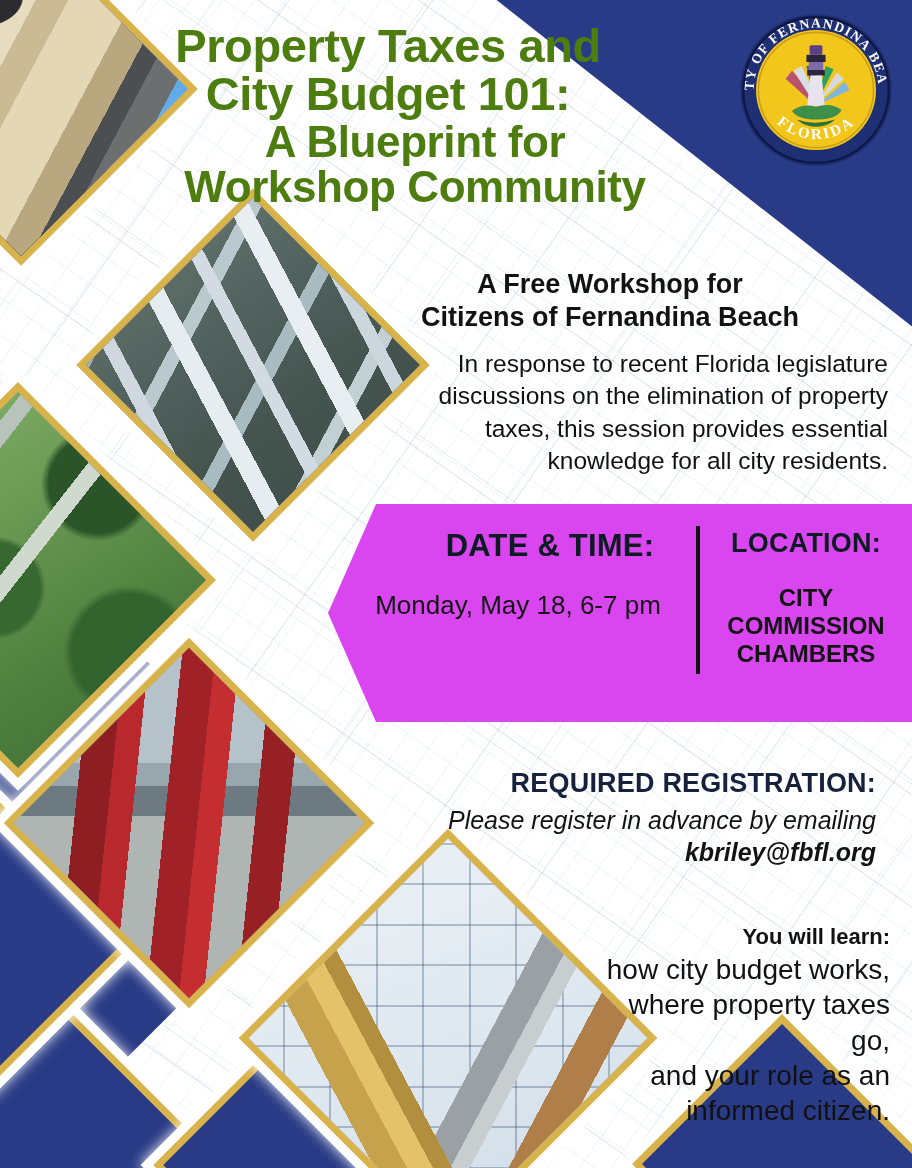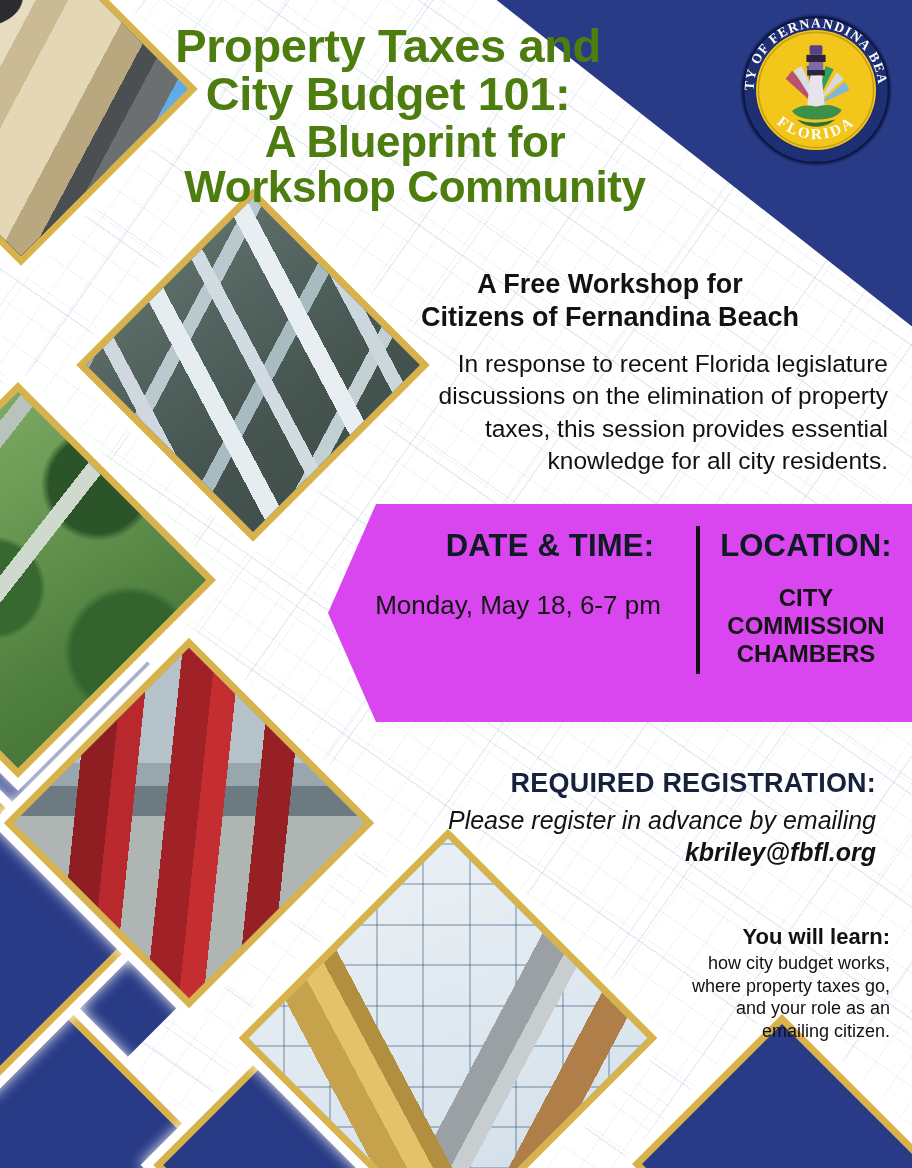--- a/index.html
+++ b/index.html
@@ -154,21 +154,21 @@
   .banner .dt-label{
     position:absolute; left:86px; top:24px; width:272px; text-align:center;
     font-size:31px; font-weight:bold; color:#0e1a24; letter-spacing:.2px;
   }
   .banner .dt-value{
     position:absolute; left:20px; top:86px; width:340px; text-align:center;
     font-size:26px; color:#141414;
   }
   .banner .loc-label{
     position:absolute; left:390px; top:24px; right:18px; text-align:center;
-    font-size:31px; font-weight:bold; color:#0e1a24; letter-spacing:.2px;
+    font-size:27px; font-weight:bold; color:#0e1a24; letter-spacing:.2px;
   }
   .banner .loc-value{
     position:absolute; left:390px; top:80px; right:18px; text-align:center;
     font-size:24px; font-weight:bold; line-height:1.16; color:#141414;
   }
 
   .reg{
     position:absolute; right:36px; top:768px; width:430px; text-align:right;
   }
   .reg .reg-title{
@@ -176,21 +176,21 @@
   }
   .reg .reg-body{
     margin-top:6px; font-size:25px; line-height:1.26; color:#121212;font-style:italic;
   }
   .reg .reg-body b{ font-weight:bold; }
 
   .learn{
     position:absolute; right:22px; top:924px; width:300px; text-align:right;
   }
   .learn .learn-title{ font-size:22px; font-weight:bold; color:#111; }
-  .learn .learn-body{ font-size:18px; line-height:1.26; color:#111; margin-top:2px; }
+  .learn .learn-body{ font-size:28px; line-height:1.26; color:#111; margin-top:2px; }
   .learn .learn-body div{ display:block; }
 </style>
 </head>
 <body>
 
 <div id="flyer">
 
   <div class="blueprint-bg"></div>
 
   <div class="navy-tr-edge"></div>
@@ -306,18 +306,18 @@
       <div class="reg-title">REQUIRED REGISTRATION:</div>
       <div class="reg-body"><span>Please register in advance by emailing </span><b>kbriley@fbfl.org</b></div>
     </div>
 
     <div class="learn">
       <div class="learn-title">You will learn:</div>
       <div class="learn-body">
         <div>how city budget works,</div>
         <div>where property taxes go,</div>
         <div>and your role as an</div>
-        <div>emailing citizen.</div>
+        <div>informed citizen.</div>
       </div>
     </div>
 
   </div>
 </div>
 
 </body></html>

